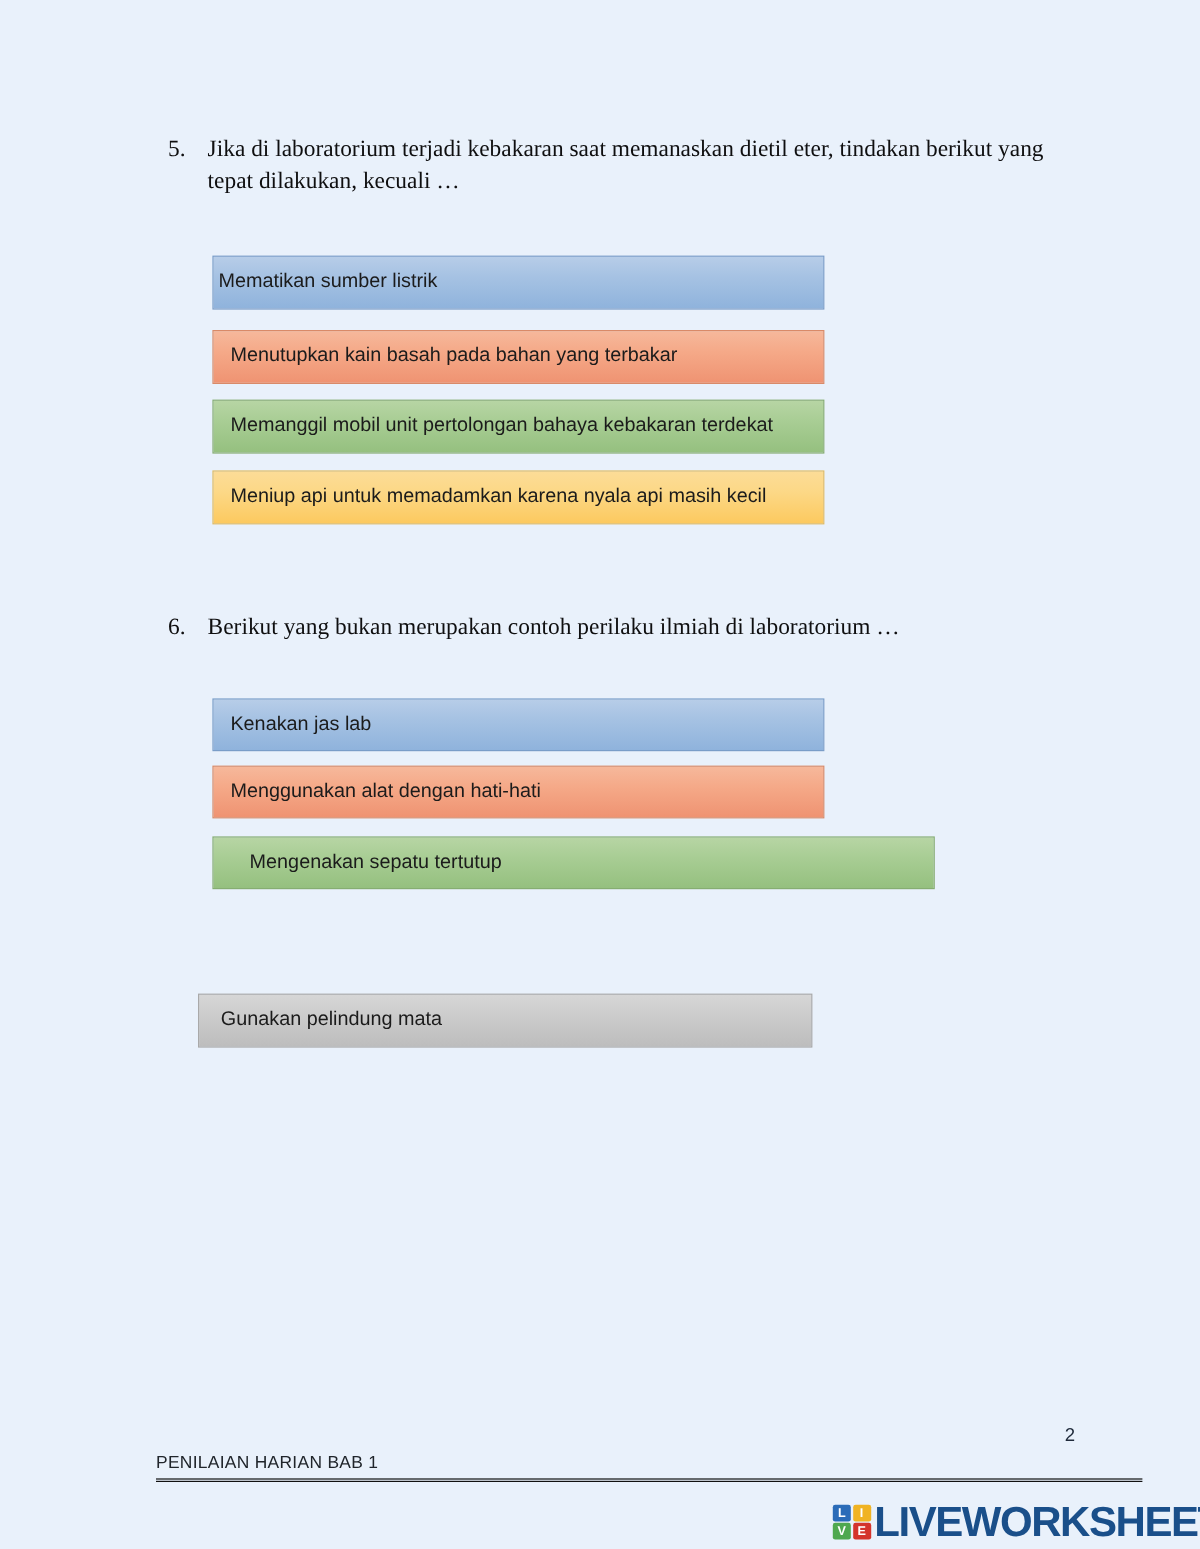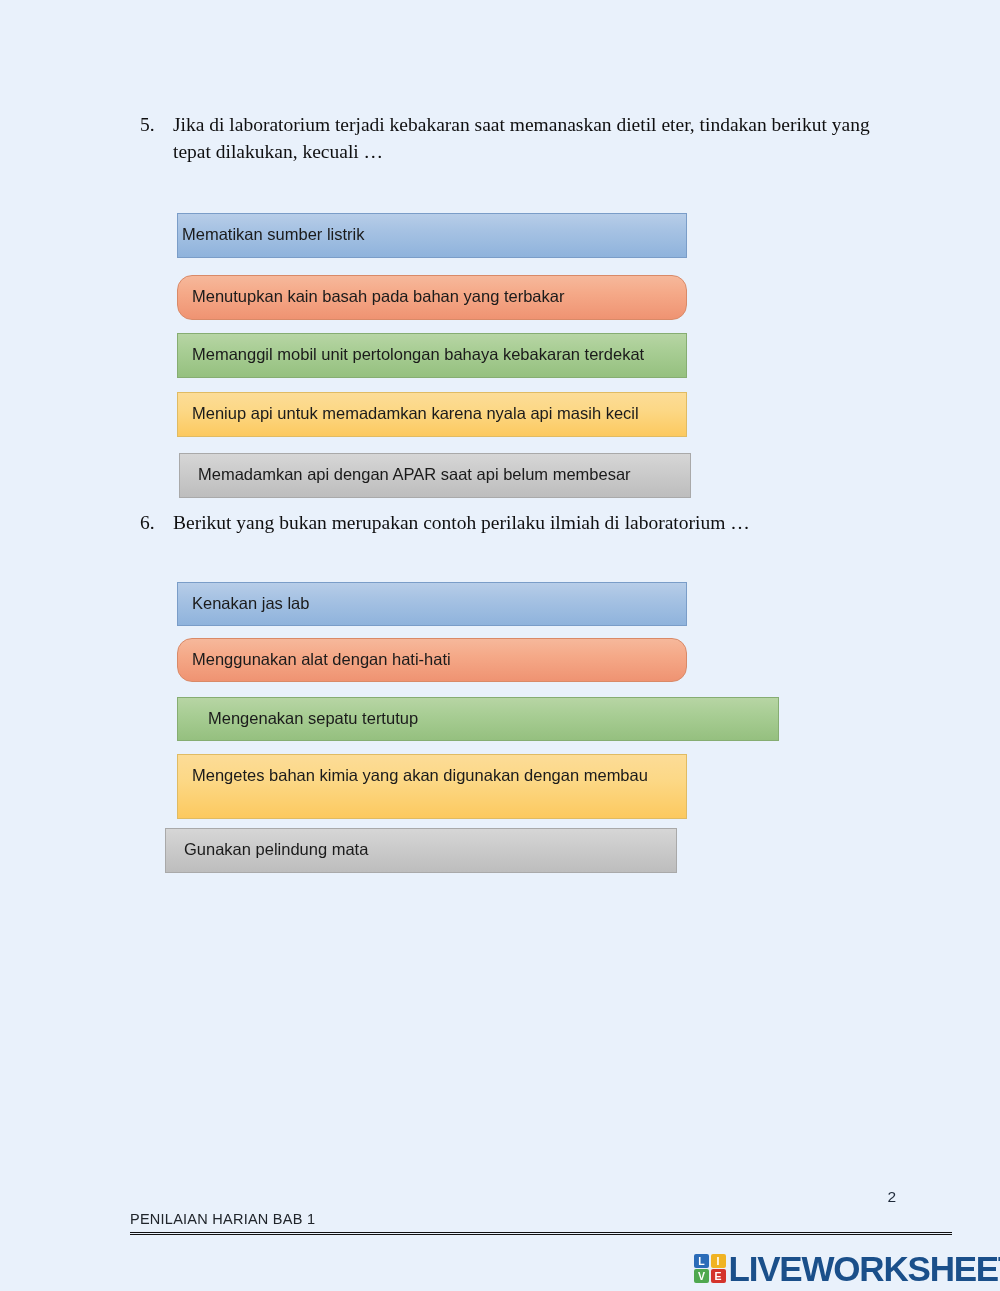--- a/index.html
+++ b/index.html
@@ -71,21 +71,20 @@
     padding-top: 11px;
   }
 
   .option.o-blue {
     background: linear-gradient(180deg, #b7cde8 0%, #a6c2e3 38%, #8fb3dc 100%);
     border-color: #7a9dc8;
   }
   .option.o-orange {
     background: linear-gradient(180deg, #f6b89b 0%, #f5a988 40%, #ef9372 100%);
     border-color: #d98a68;
-    border-radius: 15px;
   }
   .option.o-green {
     background: linear-gradient(180deg, #b7d5a4 0%, #a8cd94 40%, #95c07f 100%);
     border-color: #86ad72;
   }
   .option.o-yellow {
     background: linear-gradient(180deg, #fcdc97 0%, #fcd886 40%, #fcc95f 100%);
     border-color: #e0bb63;
   }
   .option.o-gray {
@@ -183,23 +182,20 @@
       </div>
 
       <div class="option o-green" style="position:absolute; left:37px; top:148px; width:510px; height:45px; padding-left:14px;">
         <span class="option-label">Memanggil mobil unit pertolongan bahaya kebakaran terdekat</span>
       </div>
 
       <div class="option o-yellow" style="position:absolute; left:37px; top:207px; width:510px; height:45px; padding-left:14px;">
         <span class="option-label">Meniup api untuk memadamkan karena nyala api masih kecil</span>
       </div>
 
-      <div class="option o-gray" style="position:absolute; left:39px; top:268px; width:512px; height:45px; padding-left:18px;">
-        <span class="option-label">Memadamkan api dengan APAR saat api belum membesar</span>
-      </div>
     </div>
   </div>
 
   <div class="question-block" id="q6-block">
     <div class="question-row">
       <span class="question-number">6.</span>
       <span class="question-text">Berikut yang bukan merupakan contoh perilaku ilmiah di laboratorium …</span>
     </div>
 
     <div class="options" style="height:320px;">
@@ -208,23 +204,20 @@
       </div>
 
       <div class="option o-orange" style="position:absolute; left:37px; top:81px; width:510px; height:44px; padding-left:14px;">
         <span class="option-label">Menggunakan alat dengan hati-hati</span>
       </div>
 
       <div class="option o-green" style="position:absolute; left:37px; top:140px; width:602px; height:44px; padding-left:30px;">
         <span class="option-label">Mengenakan sepatu tertutup</span>
       </div>
 
-      <div class="option o-yellow" style="position:absolute; left:37px; top:197px; width:510px; height:65px; padding-left:14px;">
-        <span class="option-label">Mengetes bahan kimia yang akan digunakan dengan membau</span>
-      </div>
 
       <div class="option o-gray" style="position:absolute; left:25px; top:271px; width:512px; height:45px; padding-left:18px;">
         <span class="option-label">Gunakan pelindung mata</span>
       </div>
     </div>
   </div>
 
   <div class="page-number">2</div>
 
   <div class="footer">

